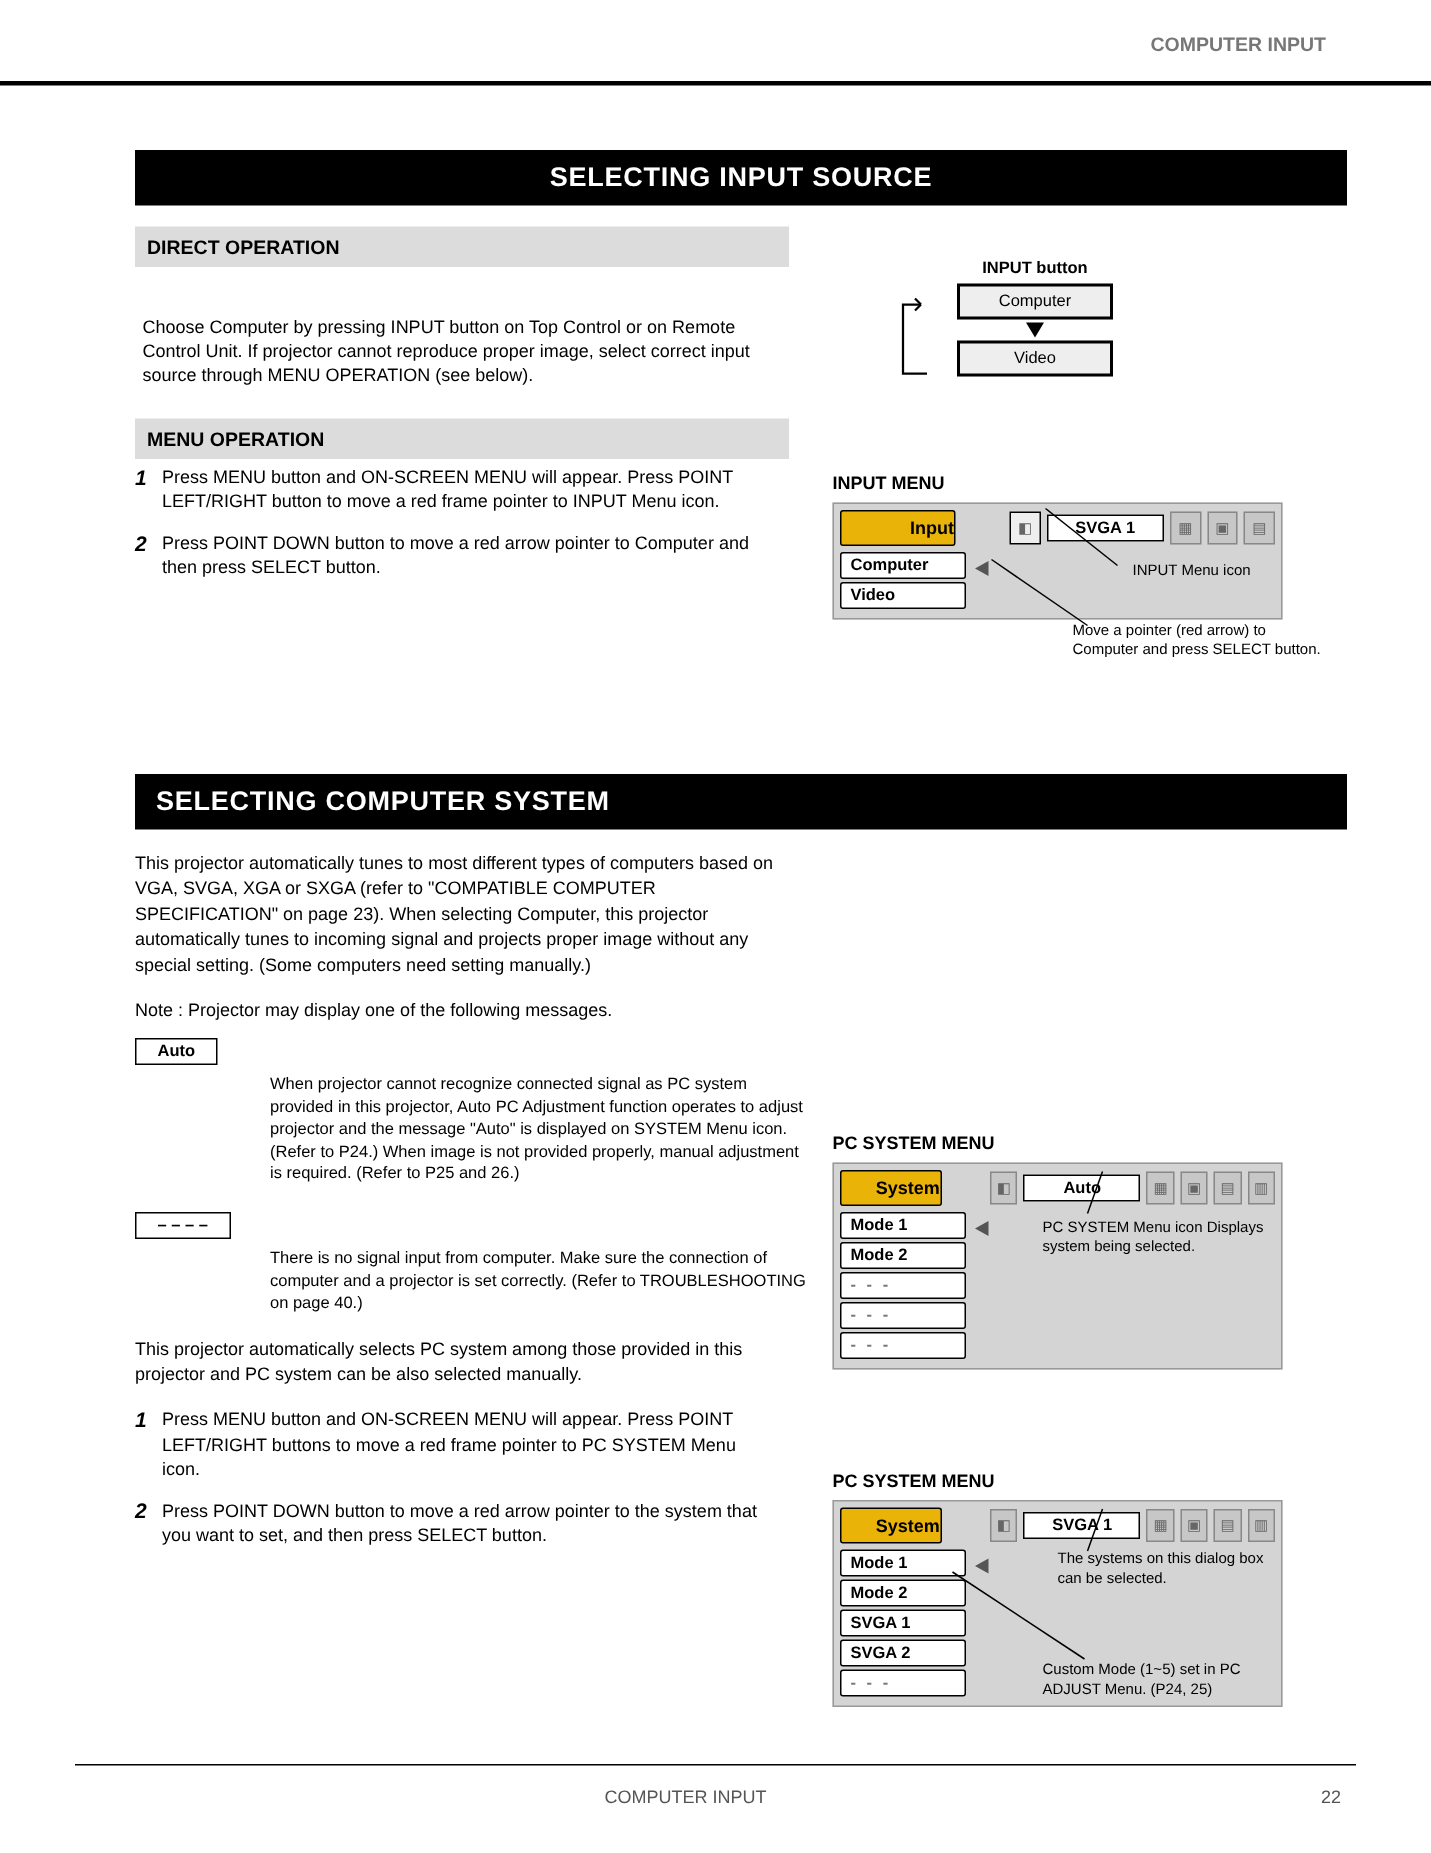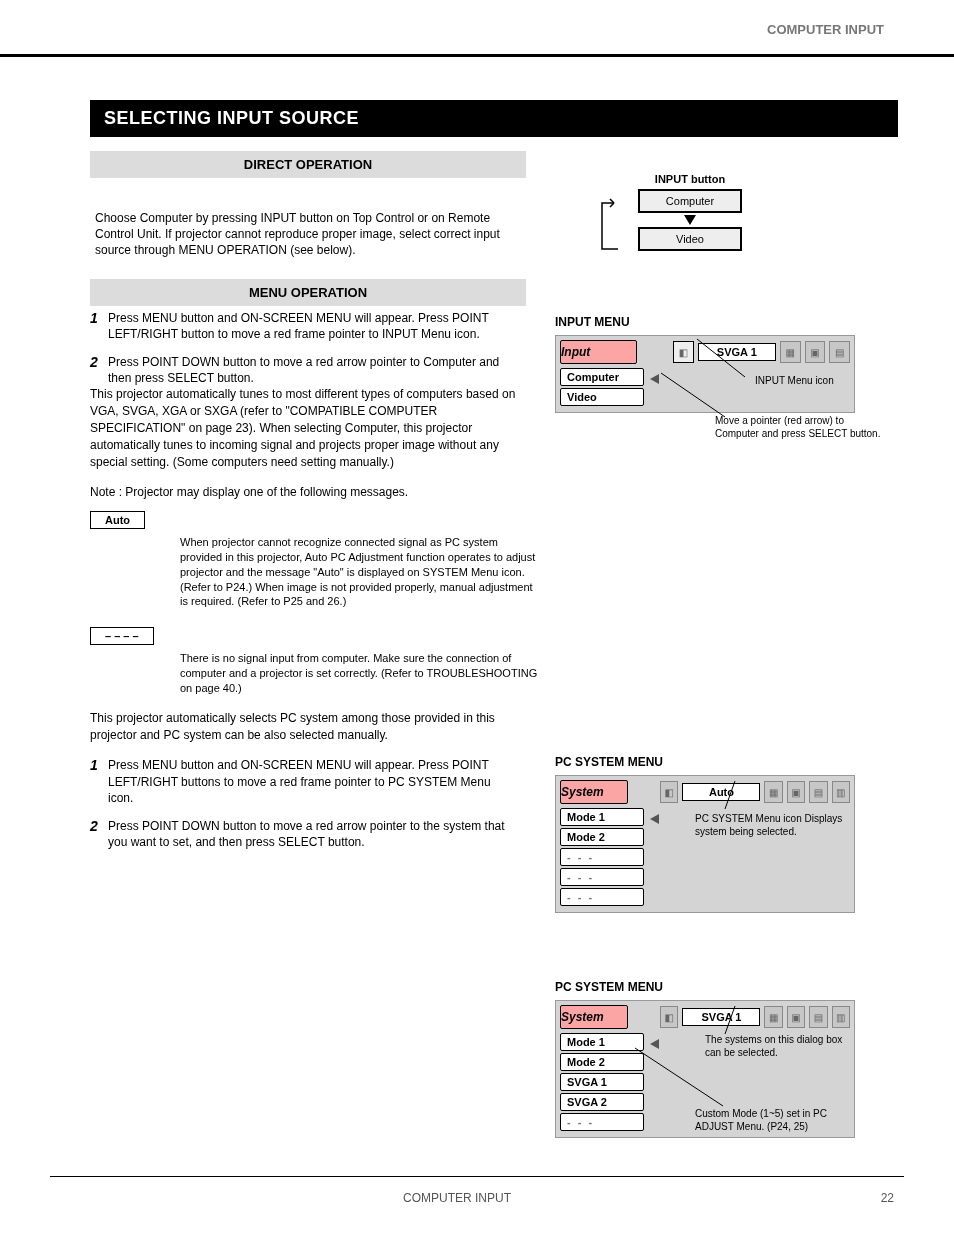--- a/index.html
+++ b/index.html
@@ -64,21 +64,20 @@
     letter-spacing: 0.5px;
   }
   .grey-step {
     background: #dcdcdc;
     padding: 6px 8px;
     font-size: 13px;
     font-weight: bold;
     width: 420px;
     margin-left: 40px;
     margin-bottom: 4px;
-    text-align: center;
   }
   .step-body {
     font-size: 12px;
     line-height: 1.35;
     margin-left: 58px;
     width: 410px;
     margin-bottom: 18px;
     margin-top: 32px;
   }
   .free-para {
@@ -133,29 +132,28 @@
     width: 300px;
     box-sizing: border-box;
   }
   .menu-row {
     display: flex;
     align-items: center;
     gap: 4px;
     margin-bottom: 4px;
   }
   .menu-title-box {
-    background: #fca5a5;
+    background: #eab308;
     border: 1px solid #000;
     width: 80px;
-    text-align: left;
+    text-align: right;
     font-size: 12px;
     font-weight: bold;
     padding: 4px 0;
     border-radius: 2px;
-    font-style: italic;
   }
   .menu-ic {
     width: 20px; height: 20px;
     background: #c7c7c7;
     border: 1px solid #888;
     display: inline-flex;
     align-items: center;
     justify-content: center;
     font-size: 10px;
     color: #666;
@@ -213,21 +211,21 @@
   svg.cl { position:absolute; overflow:visible; }
 </style>
 </head>
 <body>
 
 <div class="page">
   <div class="top-right-label">COMPUTER INPUT</div>
   <div class="top-line"></div>
 
   
-  <div class="black-bar" style="margin-top:60px;">SELECTING INPUT SOURCE</div>
+  <div class="black-bar" style="margin-top:60px;text-align:center;">SELECTING INPUT SOURCE</div>
 
   <div class="grey-step">DIRECT OPERATION</div>
   <div class="step-body" style="margin-left:45px; width:430px;">Choose Computer by pressing INPUT button on Top Control or on Remote Control Unit. If projector cannot reproduce proper image, select correct input source through MENU OPERATION (see below).</div>
 
   
   <div class="diagram" style="top:173px; left:600px; width:180px;">
     <div style="text-align:center; font-weight:bold; margin-bottom:4px;">INPUT button</div>
     <div style="position:relative; width:140px; margin:0 auto;">
       <div class="flow-box">Computer</div>
       <div class="arrow-down"></div>
@@ -277,20 +275,21 @@
       </svg>
     <div class="callout" style="top:60px; left:200px; width:110px;">INPUT Menu icon</div>
 
     <svg class="cl" style="top:52px; left:100px;" width="80" height="60">
         <line x1="6" y1="6" x2="70" y2="50" stroke="#000"></line>
       </svg>
     <div class="callout" style="top:100px; left:160px;">Move a pointer (red arrow) to Computer and press SELECT button.</div>
   </div>
 
   
+  <div class="black-bar" style="margin-top:130px;">SELECTING COMPUTER SYSTEM</div>
 
   <div class="free-para">This projector automatically tunes to most different types of computers based on VGA, SVGA, XGA or SXGA (refer to "COMPATIBLE COMPUTER SPECIFICATION" on page 23). When selecting Computer, this projector automatically tunes to incoming signal and projects proper image without any special setting. (Some computers need setting manually.)</div>
   <div class="free-para" style="margin-bottom:6px;">Note : Projector may display one of the following messages.</div>
 
   <div class="auto-label">Auto</div>
   <div class="sys-note" style="margin-left:130px; width:360px;">When projector cannot recognize connected signal as PC system provided in this projector, Auto PC Adjustment function operates to adjust projector and the message "Auto" is displayed on SYSTEM Menu icon. (Refer to P24.) When image is not provided properly, manual adjustment is required. (Refer to P25 and 26.)</div>
 
   <div class="auto-label">– – – –</div>
   <div class="sys-note" style="margin-left:130px; width:360px;">There is no signal input from computer. Make sure the connection of computer and a projector is set correctly. (Refer to TROUBLESHOOTING on page 40.)</div>
 

